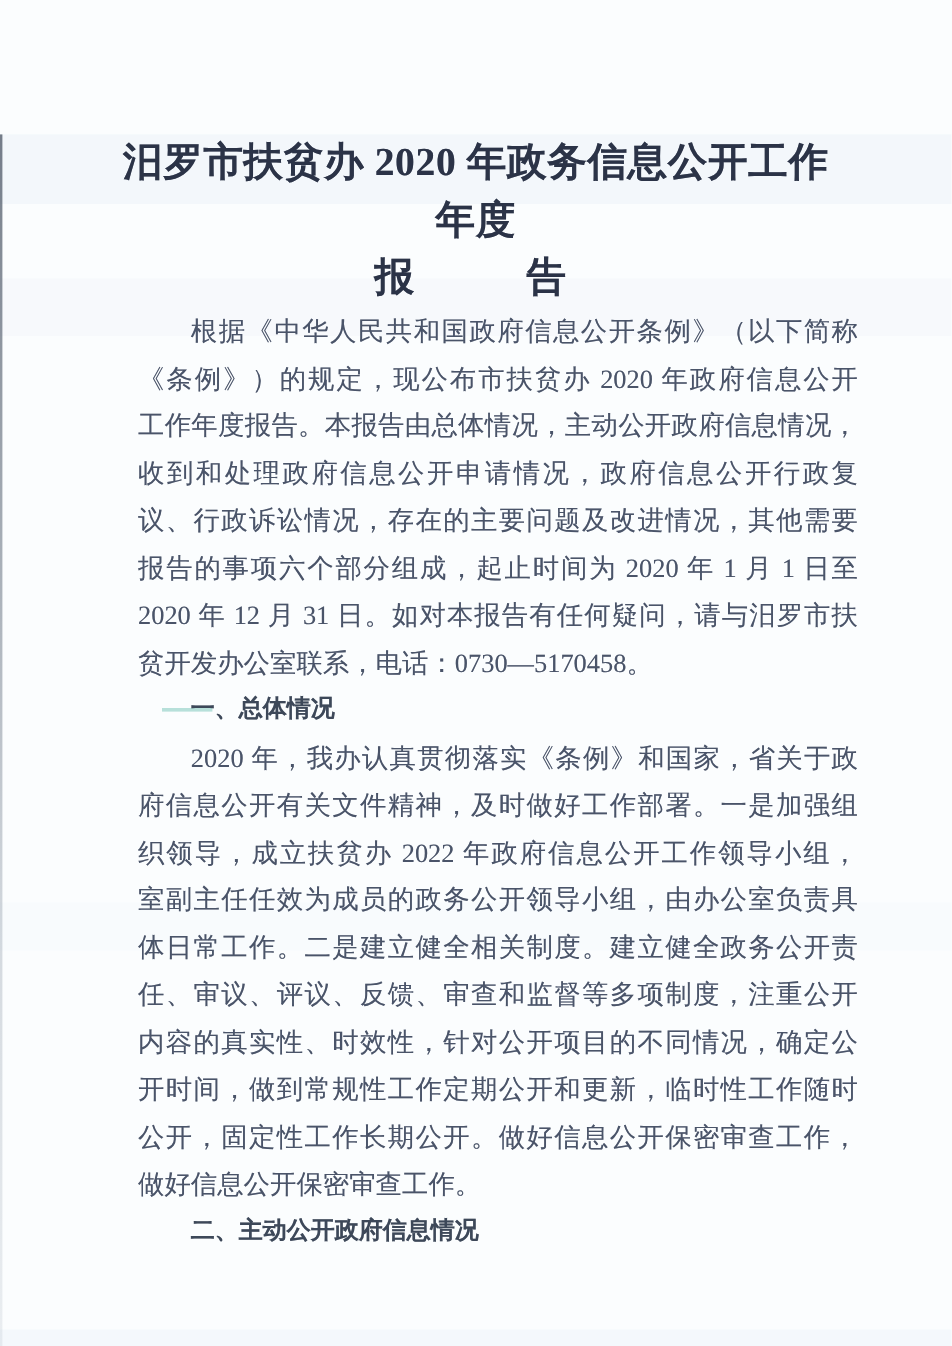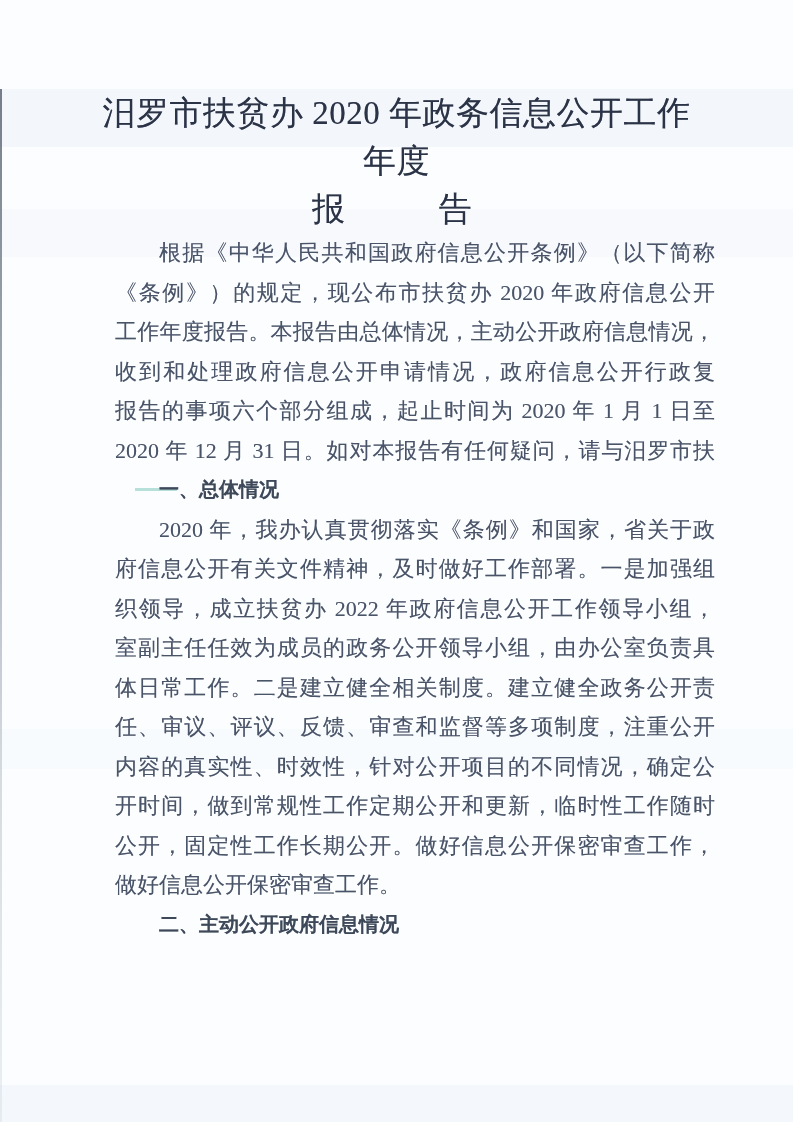--- a/index.html
+++ b/index.html
@@ -29,25 +29,25 @@
   .edge-line{
     position:absolute;left:0;top:0;width:2px;height:1122px;
     background:linear-gradient(to bottom,
       rgba(74,84,99,.75) 0%,
       rgba(95,107,122,.55) 30%,
       rgba(140,152,166,.35) 60%,
       rgba(190,200,210,.15) 100%);
   }
   .title{
     position:relative;
-    margin:89px 93px 0 93px;
+    margin:112px 93px 0 93px;
     width:607px;
     text-align:center;
     font-size:33px;
-    font-weight:normal;
+    font-weight:bold;
     line-height:48px;
     color:var(--title-color);
     letter-spacing:.5px;
     text-shadow:0 0 .5px rgba(43,51,71,.55);
   }
   .title .t2{letter-spacing:.28em;}
   .doc-body{
     position:relative;
     margin:0 0 0 115px;
     width:600px;
@@ -97,22 +97,24 @@
   <div class="title">
     <div>汨罗市扶贫办 2020 年政务信息公开工作年度</div>
     <div class="t2">报　　告</div>
   </div>
 
   <div class="doc-body" id="doc-body">
       <div class="line indent">根据《中华人民共和国政府信息公开条例》（以下简称</div>
       <div class="line">《条例》）的规定，现公布市扶贫办 2020 年政府信息公开</div>
       <div class="line">工作年度报告。本报告由总体情况，主动公开政府信息情况，</div>
       <div class="line">收到和处理政府信息公开申请情况，政府信息公开行政复</div>
+      <div class="line">议、行政诉讼情况，存在的主要问题及改进情况，其他需要</div>
       <div class="line">报告的事项六个部分组成，起止时间为 2020 年 1 月 1 日至</div>
       <div class="line">2020 年 12 月 31 日。如对本报告有任何疑问，请与汨罗市扶</div>
+      <div class="line last">贫开发办公室联系，电话：0730—5170458。</div>
       <div class="heading"><span class="accent"></span><span class="htxt">一、总体情况</span></div>
       <div class="line indent">2020 年，我办认真贯彻落实《条例》和国家，省关于政</div>
       <div class="line">府信息公开有关文件精神，及时做好工作部署。一是加强组</div>
       <div class="line">织领导，成立扶贫办 2022 年政府信息公开工作领导小组，</div>
       <div class="line">室副主任任效为成员的政务公开领导小组，由办公室负责具</div>
       <div class="line">体日常工作。二是建立健全相关制度。建立健全政务公开责</div>
       <div class="line">任、审议、评议、反馈、审查和监督等多项制度，注重公开</div>
       <div class="line">内容的真实性、时效性，针对公开项目的不同情况，确定公</div>
       <div class="line">开时间，做到常规性工作定期公开和更新，临时性工作随时</div>
       <div class="line">公开，固定性工作长期公开。做好信息公开保密审查工作，</div>

